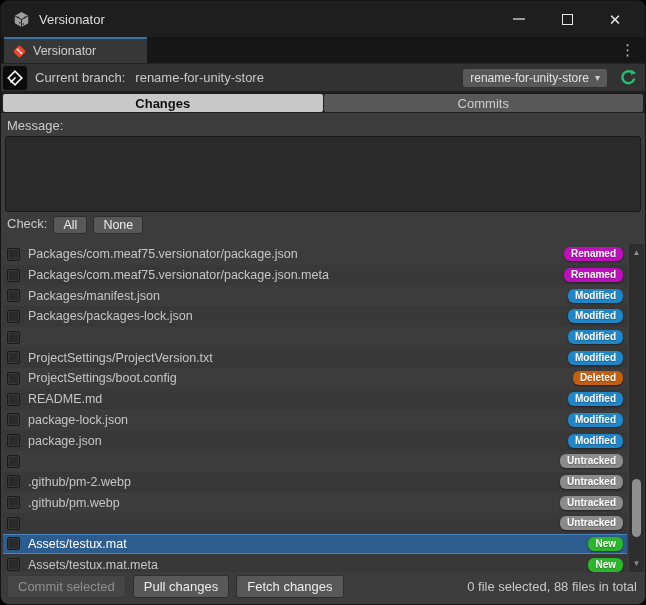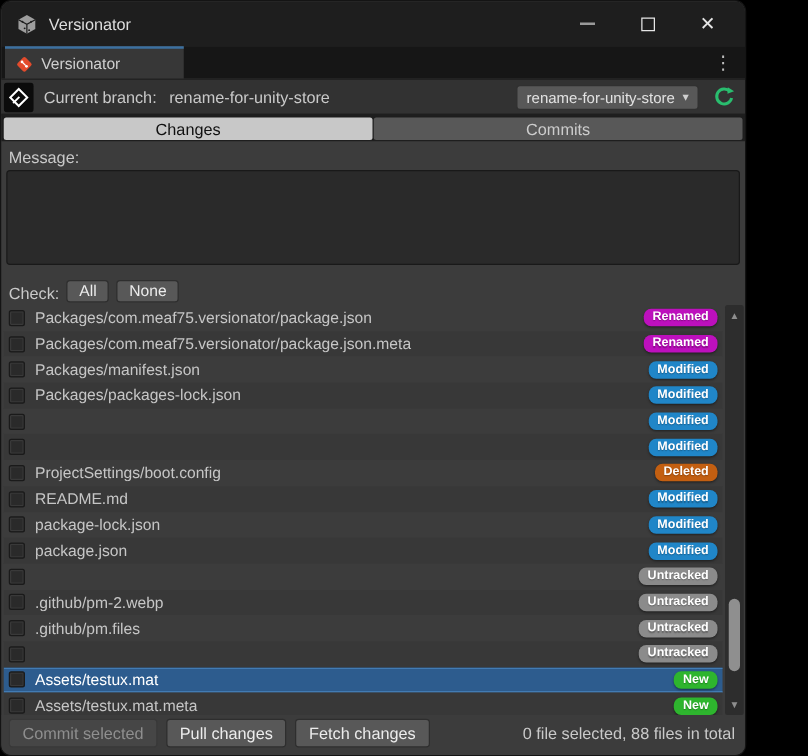--- a/index.html
+++ b/index.html
@@ -1,18 +1,18 @@
 <!DOCTYPE html>
 <html style="--tab-accent: #3c70a0; --sel: #2d5c8e; --sel-border: #4a85c0;"><head>
 <meta charset="utf-8">
 <style>
   * { margin:0; padding:0; box-sizing:border-box; }
   html,body { background:#000; font-family:"Liberation Sans", sans-serif; }
   .window{
-    width:597px; height:605px; display:flex; flex-direction:column;
+    width:646px; height:605px; display:flex; flex-direction:column;
     background:#3c3c3c; border:1px solid #141414; border-radius:9px;
     overflow:hidden;
   }
   
   .titlebar{
     height:36px; flex:0 0 36px; background:#1e1e1e;
     display:flex; align-items:center; padding:0 10px;
   }
   .titlebar .app-icon{ margin:0 9px 0 2px; display:flex; }
   .titlebar .title{ color:#dedede; font-size:13px; }
@@ -51,31 +51,31 @@
   .refresh-btn{ display:flex; align-items:center; padding:0 3px; cursor:default; }
   
   .seg-tabs{
     height:22px; flex:0 0 22px; background:#1e1e1e; border-top:2px solid #1e1e1e;
     display:flex; gap:1px; padding:1px 2px 1px 2px;
   }
   .seg-tab{
     flex:1; display:flex; align-items:center; justify-content:center;
     font-size:13px; border-radius:2px; cursor:default;
   }
-  .seg-tab.active{ background:#c8c8c8; color:#101010; font-weight:normal; }
+  .seg-tab.active{ background:#c8c8c8; color:#101010; font-weight:bold; }
   .seg-tab.inactive{ background:#585858; color:#cccccc;text-align:center; }
   
   .message-label{ color:#c9c9c9; font-size:13px; padding:5px 6px 2px 6px; }
   .message-input{
     margin:1px 4px 4px 4px; height:76px; flex:0 0 76px; resize:none;
     background:#2a2a2a; border:1px solid #191919; border-radius:3px;
     color:#ddd; font-size:13px; font-family:"Liberation Sans", sans-serif; outline:none;
   }
   
-  .check-row{ height:26px; flex:0 0 26px; display:flex; align-items:flex-end; gap:6px; padding:0 6px; }
+  .check-row{ height:26px; flex:0 0 26px; display:flex; align-items:flex-start; gap:6px; padding:0 6px; }
   .check-row .label{ color:#c9c9c9; font-size:13px; }
   .mini-btn{
     background:#585858; border:1px solid #2e2e2e; border-radius:3px;
     color:#ececec; font-size:12.5px; padding:1px 9px; cursor:default;
   }
   
   .file-list{ flex:1; position:relative; padding:2px 18px 0 2px; overflow:hidden; }
   .file-row{
     height:20.7px; display:flex; align-items:center; gap:8px; padding:0 4px 0 4px;
   }
@@ -222,20 +222,21 @@
     <span class="checkbox"></span>
     <span class="file-path">Packages/packages-lock.json</span>
     <span class="badge" style="background: rgb(32, 134, 200);">Modified</span>
   </div>
       <div class="file-row odd">
     <span class="checkbox"></span>
     <span class="badge" style="background: rgb(32, 134, 200);">Modified</span>
   </div>
       <div class="file-row even">
     <span class="checkbox"></span>
+    <span class="file-path">ProjectSettings/ProjectVersion.txt</span>
     <span class="badge" style="background: rgb(32, 134, 200);">Modified</span>
   </div>
       <div class="file-row odd">
     <span class="checkbox"></span>
     <span class="file-path">ProjectSettings/boot.config</span>
     <span class="badge" style="background: rgb(195, 95, 17);">Deleted</span>
   </div>
       <div class="file-row even">
     <span class="checkbox"></span>
     <span class="file-path">README.md</span>
@@ -255,21 +256,21 @@
     <span class="checkbox"></span>
     <span class="badge" style="background: rgb(139, 139, 139);">Untracked</span>
   </div>
       <div class="file-row even">
     <span class="checkbox"></span>
     <span class="file-path">.github/pm-2.webp</span>
     <span class="badge" style="background: rgb(139, 139, 139);">Untracked</span>
   </div>
       <div class="file-row odd">
     <span class="checkbox"></span>
-    <span class="file-path">.github/pm.files</span>
+    <span class="file-path">.github/pm.webp</span>
     <span class="badge" style="background: rgb(139, 139, 139);">Untracked</span>
   </div>
       <div class="file-row even">
     <span class="checkbox"></span>
     <span class="badge" style="background: rgb(139, 139, 139);">Untracked</span>
   </div>
       <div class="file-row odd selected">
     <span class="checkbox"></span>
     <span class="file-path">Assets/testux.mat</span>
     <span class="badge" style="background: rgb(46, 181, 46);">New</span>

